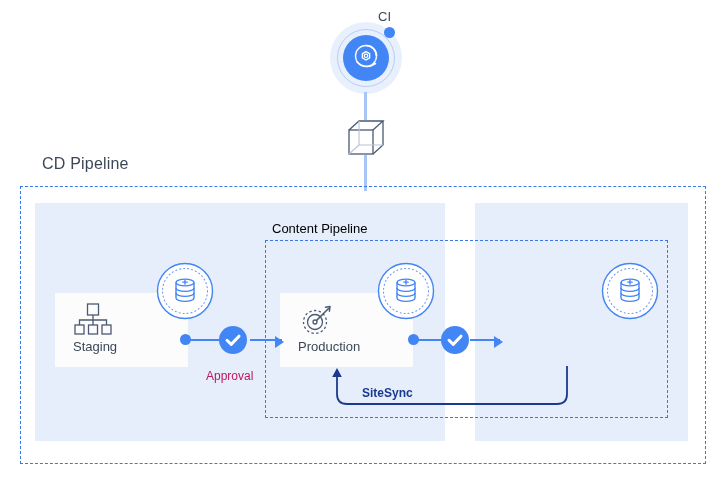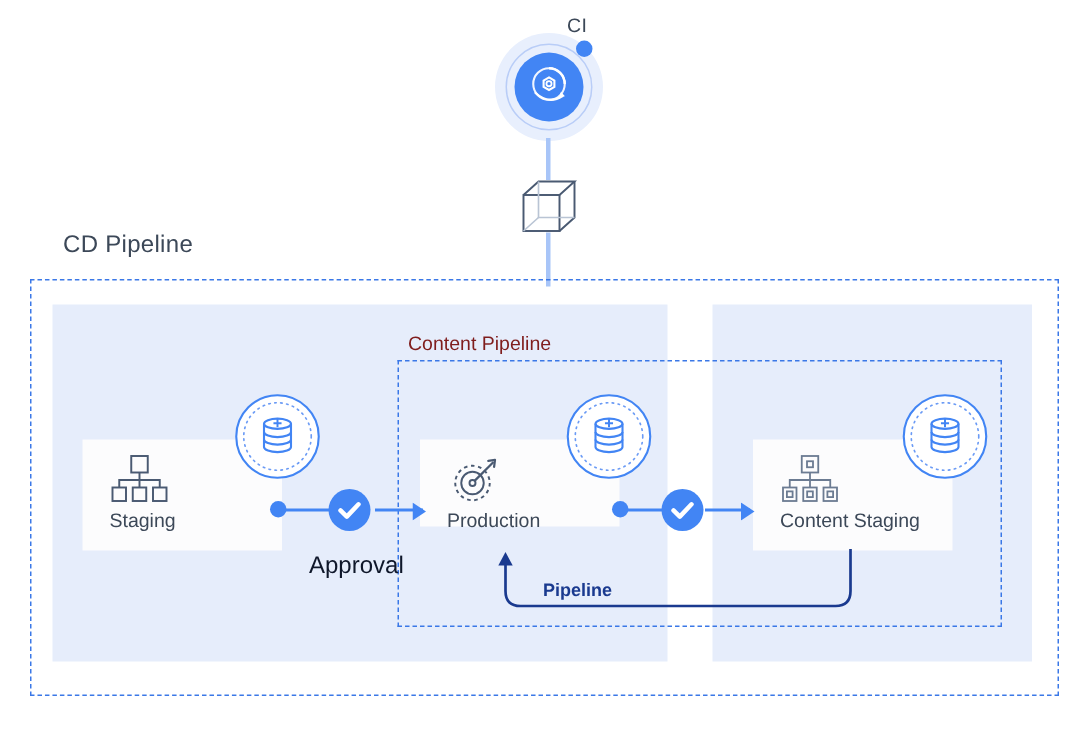--- a/index.html
+++ b/index.html
@@ -90,30 +90,30 @@
   
   #content-box {
     left: 265px; top: 240px;
     width: 403px; height: 178px;
     border: 1.5px dashed #3b78e7;
     box-sizing: border-box;
   }
   #content-label {
     left: 272px; top: 221px;
     font-size: 13px;
-    color: #7f1d1d;
+    color: #000000;
   }
 
   
   .card {
     background: #fcfcfd;
     box-sizing: border-box;
   }
   #card-staging    { left: 55px;  top: 293px; width: 133px; height: 74px; }
-  #card-production { left: 280px; top: 293px; width: 133px; height: 58px; }
+  #card-production { left: 280px; top: 293px; width: 133px; height: 74px; }
   #card-content    { left: 502px; top: 293px; width: 133px; height: 74px; }
 
   .card-icon { position: absolute; left: 18px; top: 10px; }
   .card-label {
     position: absolute;
     left: 18px; top: 46px;
     font-size: 13px;
     color: #3c4858;
     white-space: nowrap;
   }
@@ -149,22 +149,22 @@
   }
   #check-1 { left: 219px; top: 326px; }
   #check-2 { left: 441px; top: 326px; }
 
   .arrow-head { width: 10px; height: 12px; }
   #arrow-1 { left: 275px; top: 334px; }
   #arrow-2 { left: 494px; top: 334px; }
 
   #approval-label {
     left: 206px; top: 369px;
-    font-size: 16px;
-    color: #0f172a;
+    font-size: 12px;
+    color: #be185d;
   }
 
   
   #sitesync-path { left: 325px; top: 360px; width: 250px; height: 52px; }
   #sitesync-label {
     left: 362px; top: 386px;
     font-size: 12px;
     color: #1a3a8f;
     font-weight: bold;
   }
@@ -233,36 +233,20 @@
         <circle cx="17" cy="19" r="11.5" stroke-dasharray="2.4 2.4"></circle>
         <circle cx="17" cy="19" r="7.5"></circle>
         <circle cx="17" cy="19" r="2"></circle>
         <path d="M18.4 17.6 L31 5" stroke-width="1.5"></path>
         <path d="M27.5 4.2 L32 3.6 L31.4 8.2" stroke-width="1.5" stroke-linecap="round" stroke-linejoin="round"></path>
       </svg>
     </span>
     <span class="card-label">Production</span>
   </div>
 
-  <div class="abs card" id="card-content">
-    <span class="card-icon">
-      <svg width="42" height="34" viewBox="0 0 42 34" fill="none" stroke="#6b7b92" stroke-width="1.2">
-        <rect x="14.5" y="1" width="11" height="11"></rect>
-        <rect x="18" y="4.5" width="4" height="4"></rect>
-        <rect x="2" y="22" width="9" height="9"></rect>
-        <rect x="4.6" y="24.6" width="3.8" height="3.8"></rect>
-        <rect x="15.5" y="22" width="9" height="9"></rect>
-        <rect x="18.1" y="24.6" width="3.8" height="3.8"></rect>
-        <rect x="29" y="22" width="9" height="9"></rect>
-        <rect x="31.6" y="24.6" width="3.8" height="3.8"></rect>
-        <path d="M20 12 L20 17 M6.5 22 L6.5 17 L33.5 17 L33.5 22 M20 17 L20 22"></path>
-      </svg>
-    </span>
-    <span class="card-label">Content Staging</span>
-  </div>
 
   <div class="abs db-badge" id="db-1">
     <svg width="58" height="58" viewBox="0 0 58 58">
       <circle cx="29" cy="29" r="27.5" fill="#ffffff" stroke="#4285f4" stroke-width="1.4"></circle>
       <circle cx="29" cy="29" r="22.5" fill="none" stroke="#6b9bf5" stroke-width="1.1" stroke-dasharray="1 3" stroke-linecap="round"></circle>
       <g fill="none" stroke="#4285f4" stroke-width="1.4">
         <ellipse cx="29" cy="20.5" rx="9" ry="3.4"></ellipse>
         <path d="M20 20.5 V36 a9 3.4 0 0 0 18 0 V20.5"></path>
         <path d="M20 26 a9 3.4 0 0 0 18 0 M20 31 a9 3.4 0 0 0 18 0"></path>
         <path d="M29 17.4 v5.4 M26.3 20.1 h5.4" stroke-width="1.3"></path>
@@ -322,15 +306,15 @@
         <path d="M0 0 L9 6 L0 12 Z" fill="#4285f4"></path>
       </svg>
   </div>
 
   <div class="abs" id="sitesync-path">
     <svg width="250" height="52" viewBox="0 0 250 52" fill="none" stroke="#1a3a8f" stroke-width="1.8">
       <path d="M242 6 L242 34 Q242 44 232 44 L22 44 Q12 44 12 34 L12 14"></path>
       <path d="M7.2 17 L12 8 L16.8 17" fill="#1a3a8f" stroke="none"></path>
     </svg>
   </div>
-  <div class="abs" id="sitesync-label">Pipeline</div>
+  <div class="abs" id="sitesync-label">SiteSync</div>
 
 </div>
 
 </body></html>

